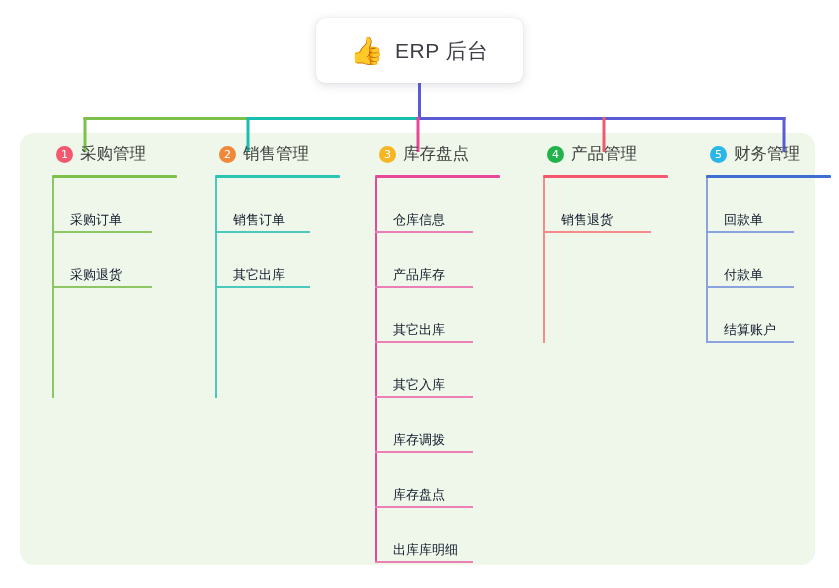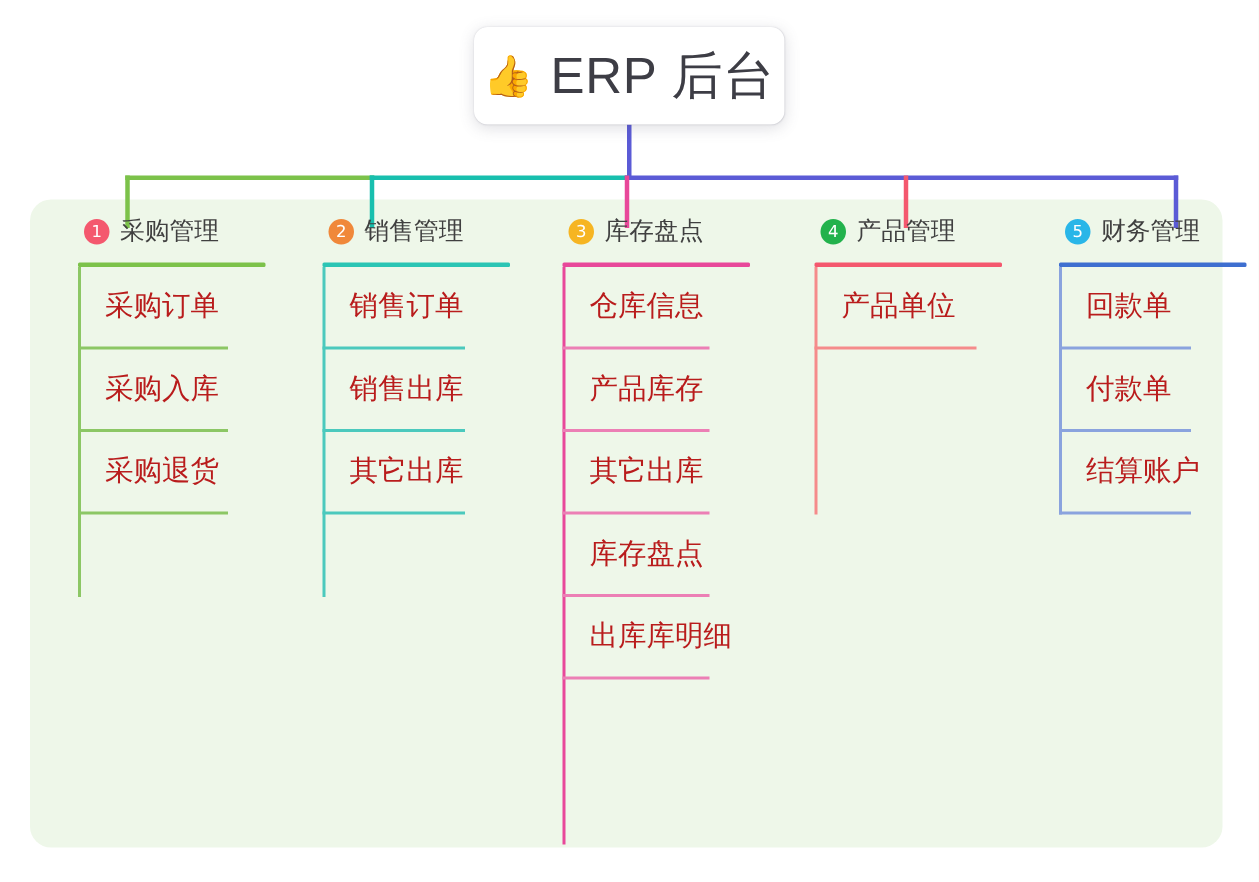--- a/index.html
+++ b/index.html
@@ -33,21 +33,21 @@
     z-index: 6;
   }
   #root-card .thumb {
     font-size: 27px;
     line-height: 1;
     color: #F2B23E;
     position: relative;
     top: 1px;
   }
   #root-card .root-title {
-    font-size: 34px;
+    font-size: 21px;
     letter-spacing: 0.5px;
     color: #3d3d45;
     white-space: nowrap;
   }
 
   
   #connectors {
     position: absolute;
     left: 0;
     top: 0;
@@ -122,23 +122,23 @@
     width: 2px;
   }
   .leaf {
     position: relative;
     height: 55px;
     box-sizing: border-box;
   }
   .leaf-label {
     position: absolute;
     left: 18px;
-    bottom: 16px;
-    font-size: 19px;
-    color: #b91c1c;
+    bottom: 4px;
+    font-size: 13px;
+    color: #0f172a;
     white-space: nowrap;
   }
   .leaf-rule {
     position: absolute;
     left: 0;
     bottom: 0;
     height: 2px;
   }
 </style>
 </head>
@@ -170,46 +170,38 @@
         <span class="col-title">采购管理</span>
       </div>
       <div class="col-rule" style="background: rgb(124, 194, 74); width: 125px;"></div>
       <div class="leaf-area">
         <div class="spine" style="background: rgb(140, 199, 101); height: 220px;"></div>
         <div class="leaf">
           <span class="leaf-label">采购订单</span>
           <div class="leaf-rule" style="background: rgb(140, 199, 101); width: 100px;"></div>
         </div>
         <div class="leaf">
-          <span class="leaf-label">采购入库</span>
-          <div class="leaf-rule" style="background: rgb(140, 199, 101); width: 100px;"></div>
-        </div>
-        <div class="leaf">
           <span class="leaf-label">采购退货</span>
           <div class="leaf-rule" style="background: rgb(140, 199, 101); width: 100px;"></div>
         </div>
       </div>
     </div>
     <div class="column" style="left: 181px; width: 170px;">
       <div class="col-head">
         <span class="badge" style="background: rgb(240, 136, 58);">2</span>
         <span class="col-title">销售管理</span>
       </div>
       <div class="col-rule" style="background: rgb(43, 197, 180); width: 125px;"></div>
       <div class="leaf-area">
         <div class="spine" style="background: rgb(75, 201, 189); height: 220px;"></div>
         <div class="leaf">
           <span class="leaf-label">销售订单</span>
           <div class="leaf-rule" style="background: rgb(75, 201, 189); width: 95px;"></div>
         </div>
         <div class="leaf">
-          <span class="leaf-label">销售出库</span>
-          <div class="leaf-rule" style="background: rgb(75, 201, 189); width: 95px;"></div>
-        </div>
-        <div class="leaf">
           <span class="leaf-label">其它出库</span>
           <div class="leaf-rule" style="background: rgb(75, 201, 189); width: 95px;"></div>
         </div>
       </div>
     </div>
     <div class="column" style="left: 341px; width: 180px;">
       <div class="col-head">
         <span class="badge" style="background: rgb(246, 181, 34);">3</span>
         <span class="col-title">库存盘点</span>
       </div>
@@ -222,39 +214,47 @@
         </div>
         <div class="leaf">
           <span class="leaf-label">产品库存</span>
           <div class="leaf-rule" style="background: rgb(236, 127, 181); width: 98px;"></div>
         </div>
         <div class="leaf">
           <span class="leaf-label">其它出库</span>
           <div class="leaf-rule" style="background: rgb(236, 127, 181); width: 98px;"></div>
         </div>
         <div class="leaf">
+          <span class="leaf-label">其它入库</span>
+          <div class="leaf-rule" style="background: rgb(236, 127, 181); width: 98px;"></div>
+        </div>
+        <div class="leaf">
+          <span class="leaf-label">库存调拨</span>
+          <div class="leaf-rule" style="background: rgb(236, 127, 181); width: 98px;"></div>
+        </div>
+        <div class="leaf">
           <span class="leaf-label">库存盘点</span>
           <div class="leaf-rule" style="background: rgb(236, 127, 181); width: 98px;"></div>
         </div>
         <div class="leaf">
           <span class="leaf-label">出库库明细</span>
           <div class="leaf-rule" style="background: rgb(236, 127, 181); width: 98px;"></div>
         </div>
       </div>
     </div>
     <div class="column" style="left: 509px; width: 180px;">
       <div class="col-head">
         <span class="badge" style="background: rgb(34, 178, 76);">4</span>
         <span class="col-title">产品管理</span>
       </div>
       <div class="col-rule" style="background: rgb(244, 88, 110); width: 125px;"></div>
       <div class="leaf-area">
         <div class="spine" style="background: rgb(245, 139, 139); height: 165px;"></div>
         <div class="leaf">
-          <span class="leaf-label">产品单位</span>
+          <span class="leaf-label">销售退货</span>
           <div class="leaf-rule" style="background: rgb(245, 139, 139); width: 108px;"></div>
         </div>
       </div>
     </div>
     <div class="column" style="left: 672px; width: 160px;">
       <div class="col-head">
         <span class="badge" style="background: rgb(41, 182, 232);">5</span>
         <span class="col-title">财务管理</span>
       </div>
       <div class="col-rule" style="background: rgb(62, 111, 208); width: 125px;"></div>

